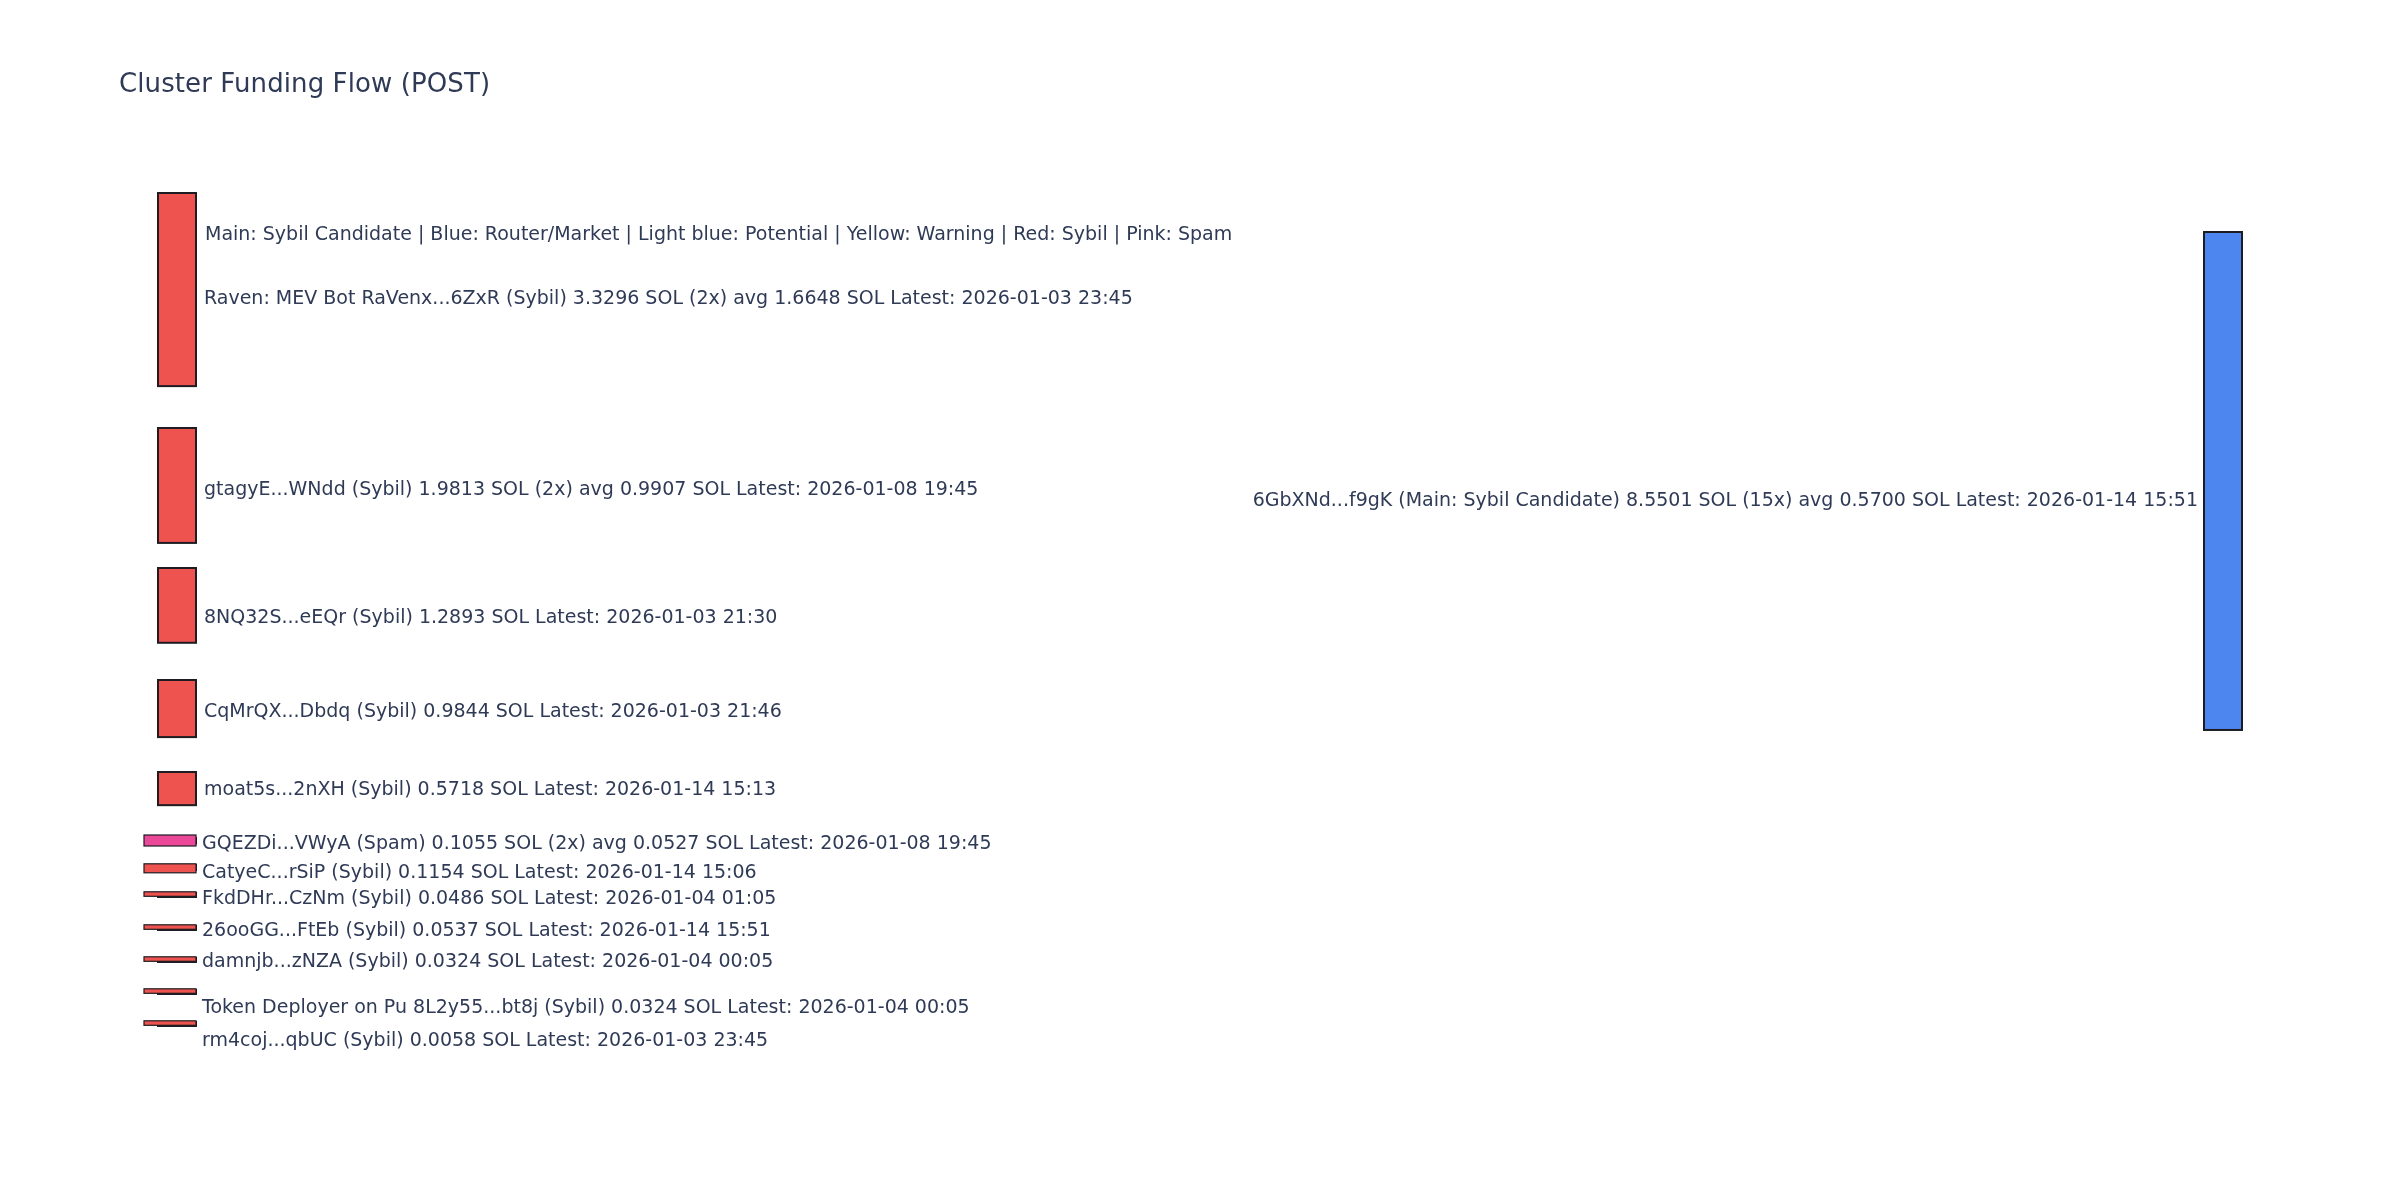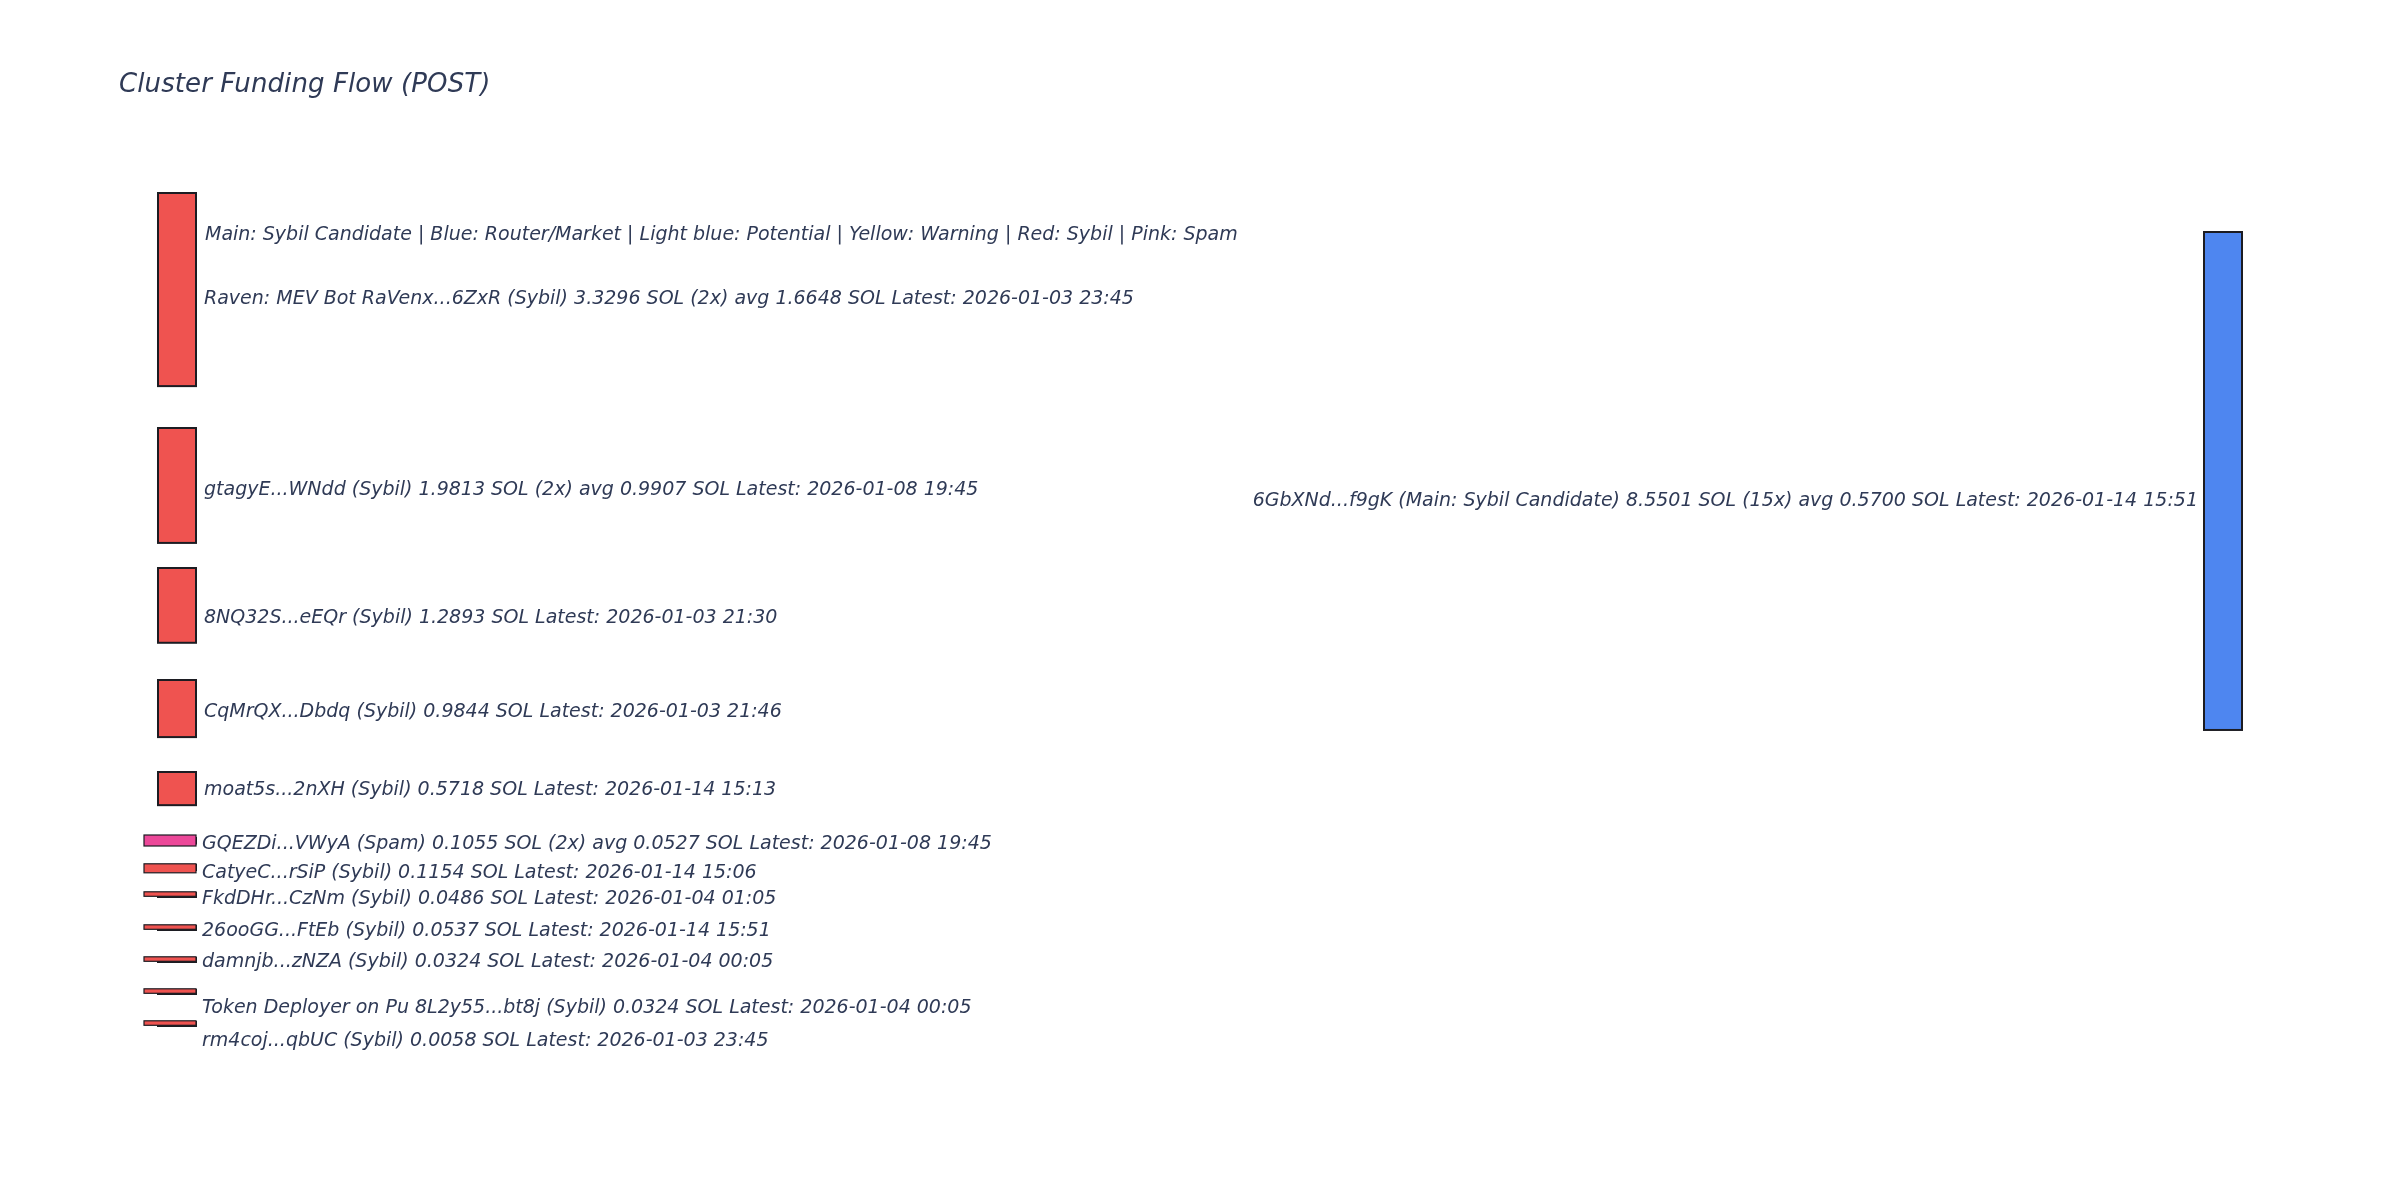--- a/index.html
+++ b/index.html
@@ -8,21 +8,20 @@
     width: 2400px; height: 1200px;
     background: #ffffff;
     font-family: "DejaVu Sans", "Liberation Sans", sans-serif;
     overflow: hidden;
   }
   #chart-root {
     position: relative;
     width: 2400px;
     height: 1200px;
     background: #ffffff;
-    font-style: italic;
   }
   #chart-title {
     position: absolute;
     left: 119px;
     top: 68px;
     font-size: 26px;
     color: #2f3a56;
     font-family: "DejaVu Sans", "Liberation Sans", sans-serif;
     letter-spacing: 0.1px;
     white-space: nowrap;

